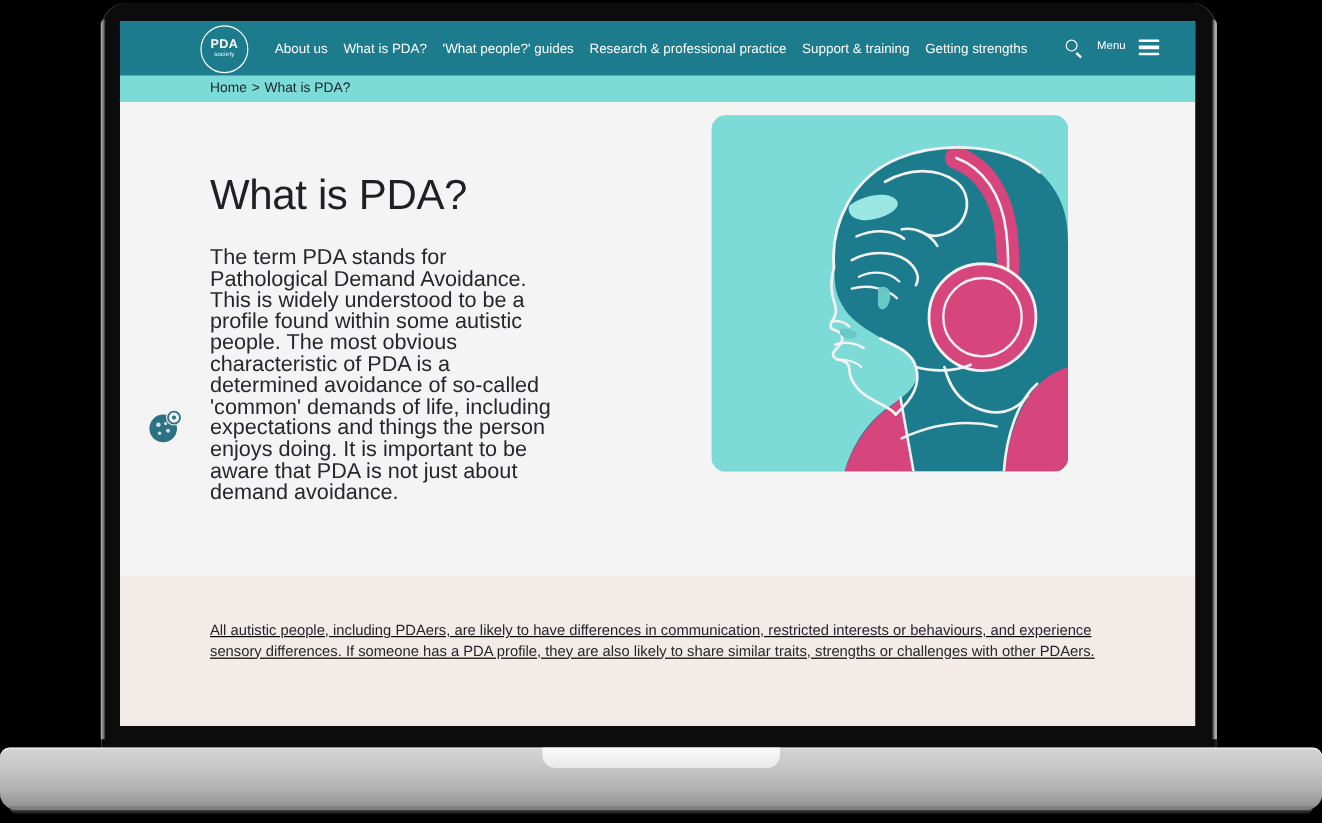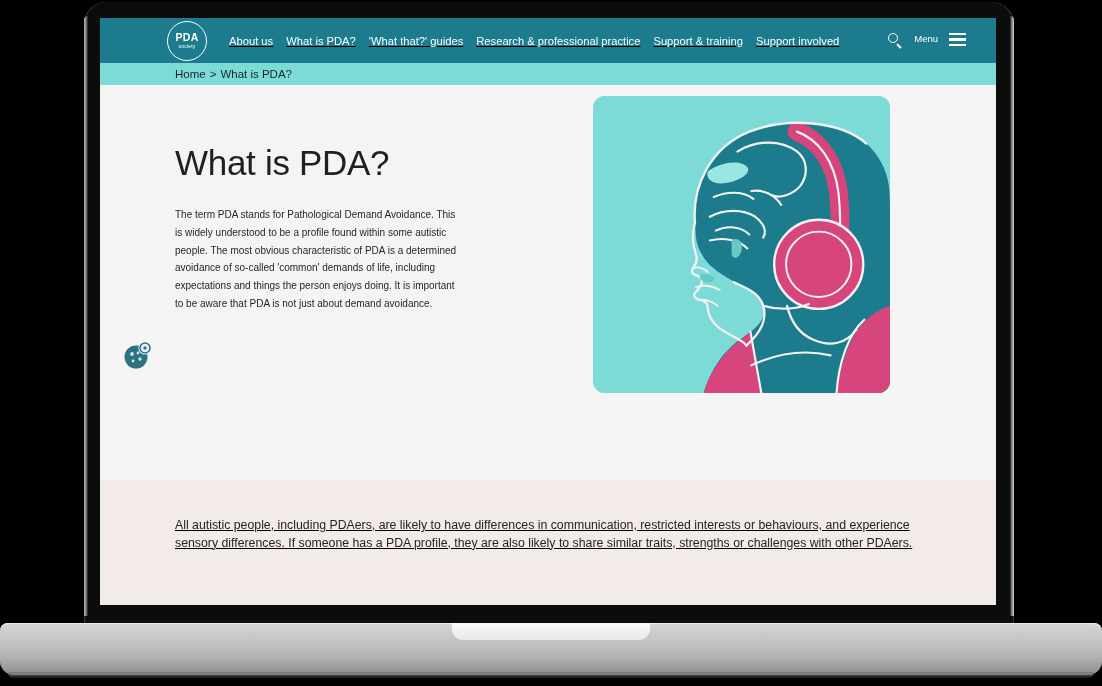--- a/index.html
+++ b/index.html
@@ -129,21 +129,20 @@
   .brand-logo .brand-sub {
     font-size: 5px;
     letter-spacing: 0.2px;
     margin-top: 1px;
   }
   .main-nav {
     display: flex;
     align-items: center;
     gap: 13px;
     margin-left: 22px;
-    text-decoration: underline;
   }
   .nav-link {
     color: #ffffff;
     font-size: 11.2px;
     white-space: nowrap;
     text-decoration: none;
     cursor: pointer;
   }
   .header-tools {
     position: absolute;
@@ -224,21 +223,21 @@
     padding-top: 58px;
   }
   .page-title {
     font-size: 35px;
     color: #1f1f24;
     font-weight: 400;
     letter-spacing: -0.3px;
     margin-bottom: 22px;
   }
   .hero-paragraph {
-    font-size: 10px;
+    font-size: 18px;
     line-height: 17.8px;
     color: #26262c;
     max-width: 290px;
     margin-top: 23px;
   }
 
   
   .hero-figure {
     position: absolute;
     left: 493px;
@@ -287,24 +286,24 @@
     <header class="site-header">
 
       <div class="brand-logo">
         <div class="brand-main">PDA</div>
         <div class="brand-sub">society</div>
       </div>
 
       <nav class="main-nav">
         <a class="nav-link">About us</a>
         <a class="nav-link">What is PDA?</a>
-        <a class="nav-link">'What that?' guides</a>
+        <a class="nav-link">'What people?' guides</a>
         <a class="nav-link">Research &amp; professional practice</a>
         <a class="nav-link">Support &amp; training</a>
-        <a class="nav-link">Support involved</a>
+        <a class="nav-link">Getting strengths</a>
       </nav>
 
       <div class="header-tools">
         <div class="search-icon-btn">
           <span class="lens"></span>
           <span class="handle"></span>
         </div>
         <span class="menu-label">Menu</span>
         <div class="hamburger-icon">
           <span></span>

